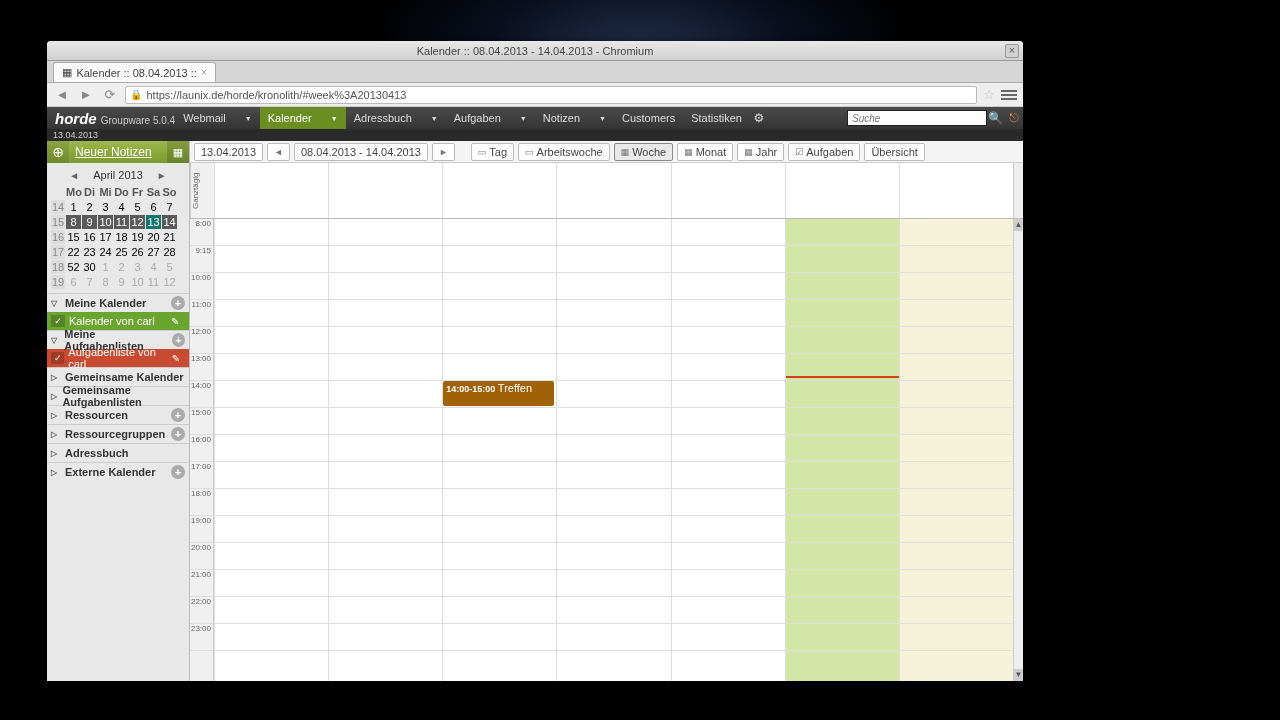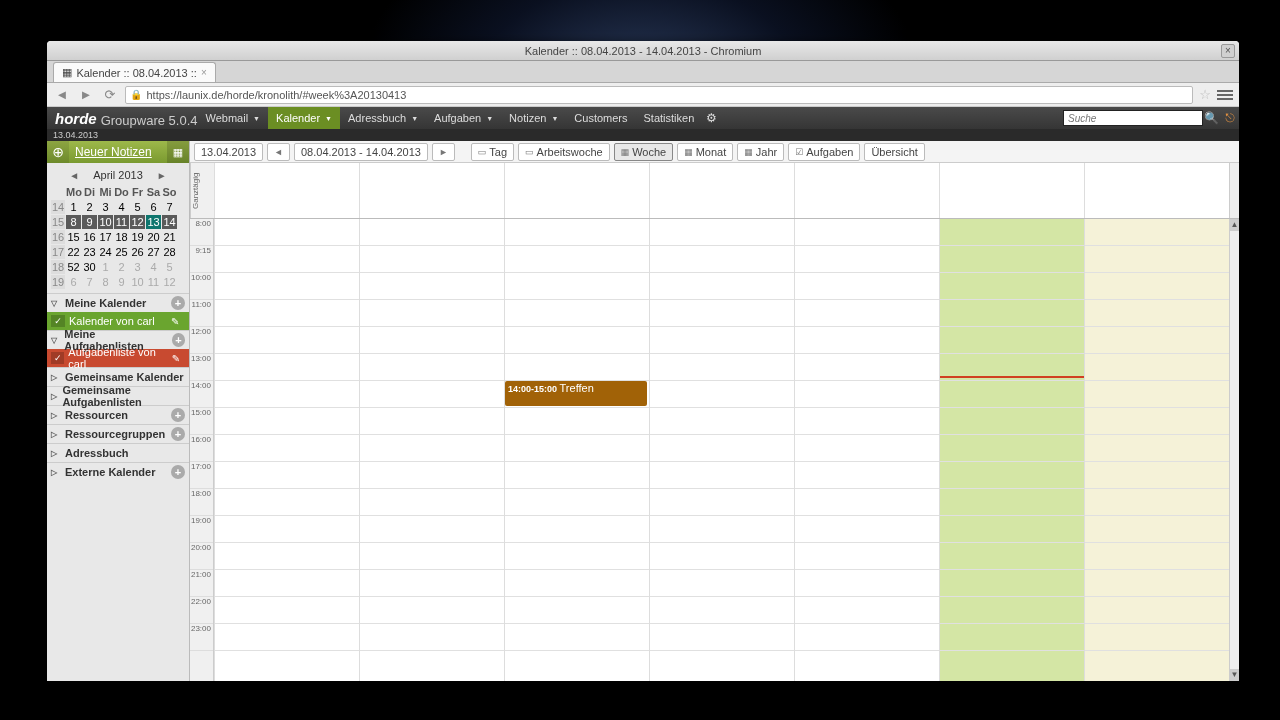--- a/index.html
+++ b/index.html
@@ -1,40 +1,40 @@
 <!DOCTYPE html>
 <html><head>
 <meta charset="utf-8">
 <style>
 * { margin: 0; padding: 0; box-sizing: border-box; font-family: "Lucida Grande", Arial, sans-serif; font-size: 11px; }
 body { background: #000; width: 1280px; height: 720px; overflow: hidden; position: relative; }
 
 .desktop-bg { position: absolute; top: 0; left: 0; width: 1280px; height: 720px; background: radial-gradient(ellipse 400px 250px at 640px 80px, #2a3a5a 0%, #0a1020 40%, #000 70%); }
 
-.window { position: absolute; top: 41px; left: 47px; width: 1192px; height: 640px; background: #fff; border-radius: 4px 4px 0 0; box-shadow: 0 0 10px rgba(0,0,0,.5); overflow: hidden; }
+.window { position: absolute; top: 41px; left: 47px; width: 976px; height: 640px; background: #fff; border-radius: 4px 4px 0 0; box-shadow: 0 0 10px rgba(0,0,0,.5); overflow: hidden; }
 
 .titlebar { height: 20px; background: linear-gradient(#e8e8e8,#d0d0d0); border-bottom: 1px solid #999; display: flex; align-items: center; justify-content: center; position: relative; font-size: 11px; color: #444; }
 .titlebar .close { position: absolute; right: 4px; top: 3px; width: 14px; height: 14px; background: #d0d0d0; border: 1px solid #999; border-radius: 2px; text-align: center; line-height: 12px; font-size: 10px; color: #555; cursor: pointer; }
 
 .tabbar { height: 22px; background: #d6d6d6; border-bottom: 1px solid #aaa; display: flex; align-items: flex-end; padding-left: 6px; }
 .tab { height: 20px; padding: 0 8px; background: #fafafa; border: 1px solid #aaa; border-bottom: none; border-radius: 3px 3px 0 0; display: flex; align-items: center; gap: 4px; font-size: 10px; color: #444; }
 .tab .x { color: #999; font-size: 10px; cursor: pointer; }
 
 .toolbar { height: 24px; background: #eee; border-bottom: 1px solid #ccc; display: flex; align-items: center; padding: 0 6px; gap: 6px; }
 .nav-btn { width: 18px; height: 18px; color: #888; text-align: center; line-height: 18px; cursor: pointer; font-size: 13px; }
 .url { flex: 1; height: 18px; background: #fff; border: 1px solid #bbb; border-radius: 2px; padding: 0 4px; display: flex; align-items: center; gap: 4px; font-size: 11px; color: #555; }
 .lock { color: #7a7; font-size: 10px; }
 .star { color: #bbb; font-size: 13px; cursor: pointer; }
 .menu-lines { width: 16px; height: 16px; display: flex; flex-direction: column; justify-content: center; gap: 2px; cursor: pointer; }
 .menu-lines span { height: 2px; background: #666; }
 
 .horde-bar { height: 22px; background: linear-gradient(#4a4a4a,#353535); display: flex; align-items: center; color: #ddd; }
 .horde-logo { padding: 0 8px; font-weight: bold; font-size: 15px; font-style: italic; color: #fff; }
-.horde-sub { font-size: 13px; color: #ccc; margin-left: -4px; padding-top: 4px; }
-.hmenu { padding: 0 8px; height: 22px; display: flex; align-items: center; gap: 5px; cursor: pointer; }
+.horde-sub { font-size: 10px; color: #ccc; margin-left: -4px; padding-top: 4px; }
+.hmenu { padding: 0 8px; height: 22px; display: flex; align-items: center; gap: 19px; cursor: pointer; }
 .hmenu.active { background: #6b8e23; color: #fff; }
 .tri { font-size: 7px; }
 .spacer { flex: 1; }
 .search-box { width: 140px; height: 16px; background: #fff; border: 1px solid #222; font-size: 10px; padding: 0 4px; color: #999; font-style: italic; }
 .hicon { width: 18px; height: 18px; text-align: center; line-height: 18px; cursor: pointer; font-size: 12px; }
 .logout { color: #e09040; }
 
 .date-strip { height: 12px; background: #2a2a2a; color: #ccc; font-size: 9px; padding-left: 6px; line-height: 12px; }
 
 .app { display: flex; height: calc(100% - 100px); }

